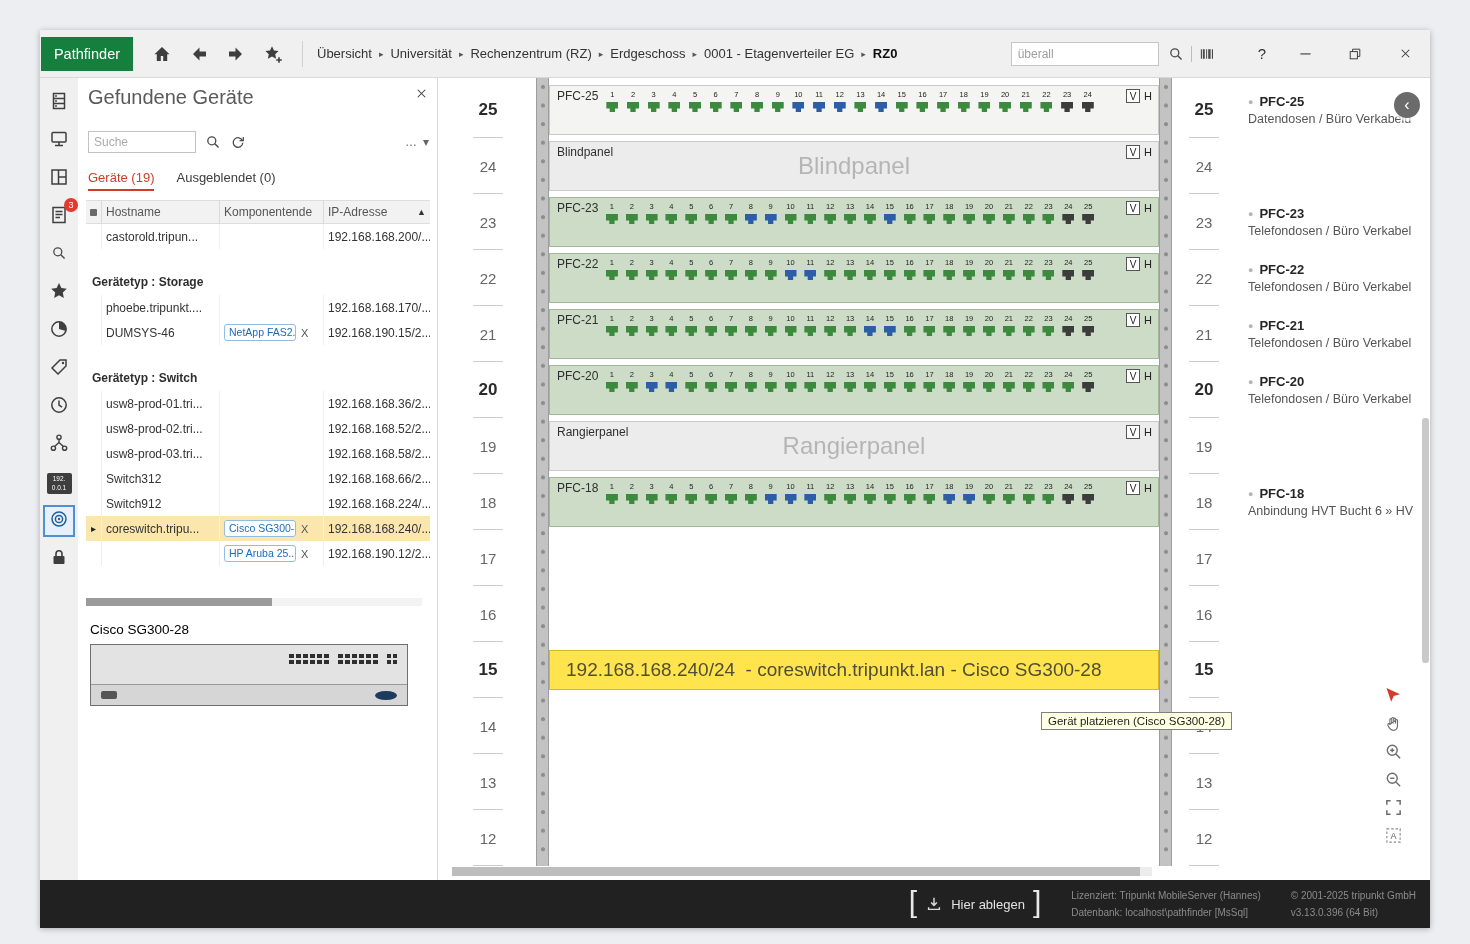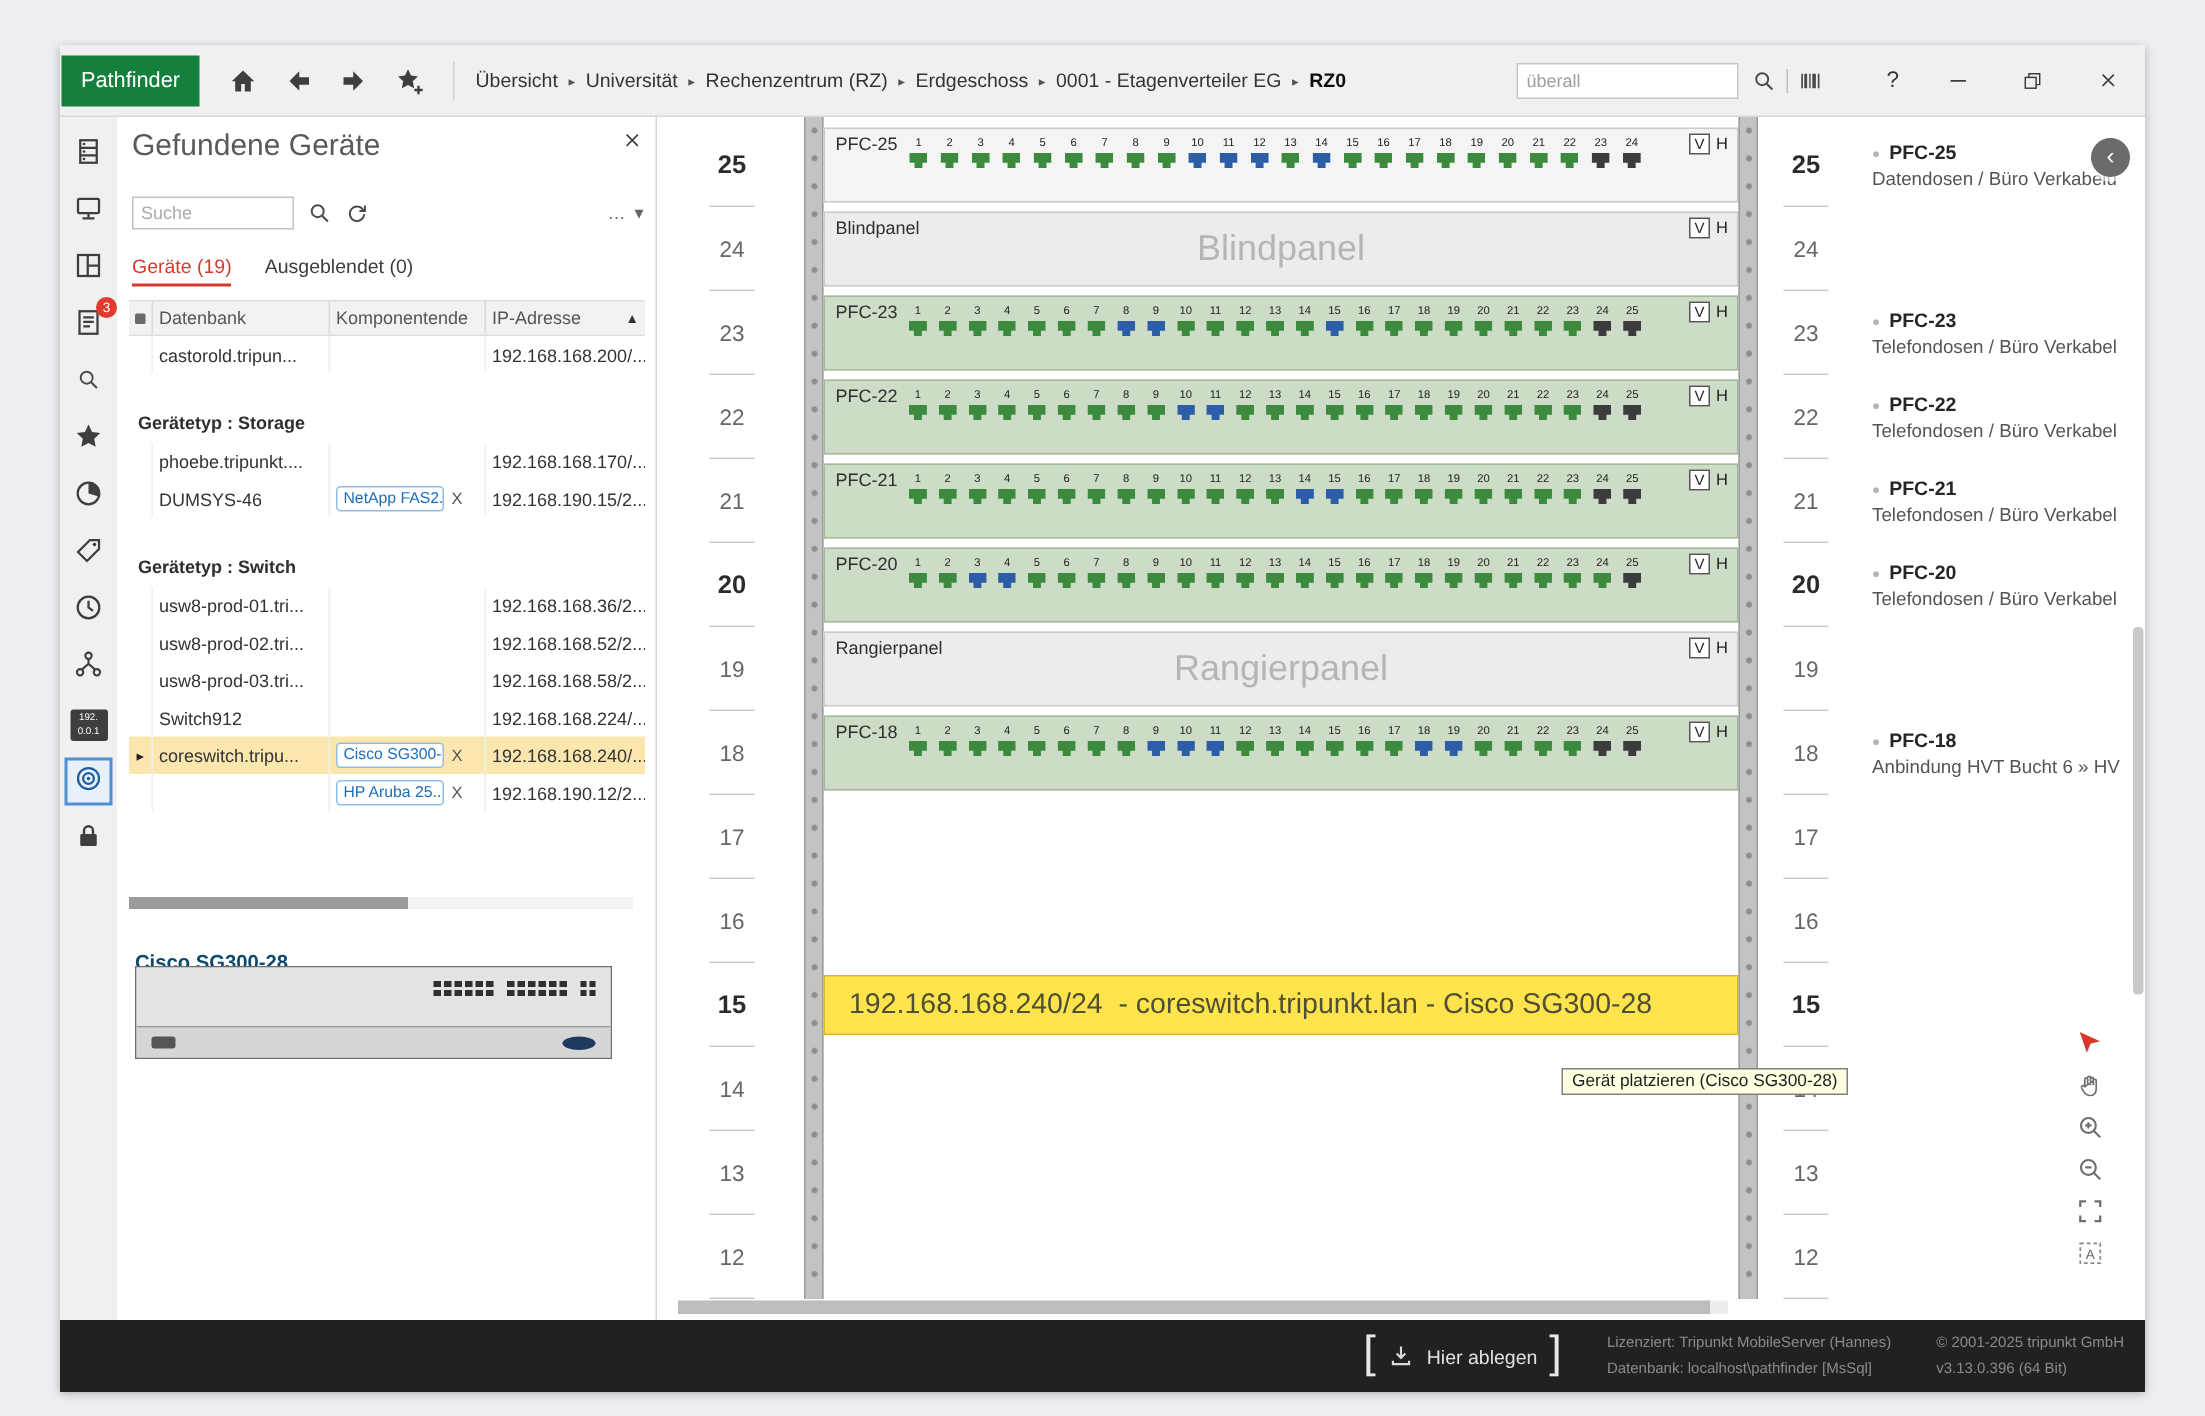--- a/index.html
+++ b/index.html
@@ -59,21 +59,21 @@
   .t-row .c3{border-right:none}
   .t-row.sel{background:#fbe7ad}
   .t-group{height:46px;display:flex;align-items:flex-end;padding:0 0 6px 6px;font-weight:bold;color:#2e2e2e}
   .hdr-pin{width:7px;height:7px;background:#6a6a6a;border-radius:1px}
   .sort{margin-left:auto;font-size:9px;color:#333}
   .exp{font-size:10px;color:#222}
   .chip{border:1px solid #93bce2;color:#1a6dbb;border-radius:3px;font-size:10.5px;padding:0 4px;line-height:15px;max-width:72px;overflow:hidden;white-space:nowrap;background:#fff;cursor:pointer}
   .chip-x{color:#555;font-size:11px;margin-left:5px;cursor:pointer}
   .dp-hscroll{position:absolute;left:8px;top:520px;width:336px;height:8px;background:#f3f3f3}
   .dp-hscroll .thumb{width:186px;height:8px;background:#9b9b9b}
-  .dp-preview-title{position:absolute;left:12px;top:556px;font-weight:bold;font-size:13.5px;color:#0c4a6e}
+  .dp-preview-title{position:absolute;left:12px;top:544px;font-weight:normal;font-size:13.5px;color:#000000}
   .dp-preview{position:absolute;left:12px;top:566px;width:318px;height:62px}
   .sw{width:100%;height:100%;border:1px solid #6f6f6f;background:#e9e9e9;display:flex;flex-direction:column}
   .sw-top{flex:1;position:relative;border-bottom:1px solid #9a9a9a;background:#e3e3e3}
   .sw-ports{position:absolute;right:10px;top:9px;display:flex;gap:9px;align-items:flex-start}
   .pgrp{display:grid;grid-template-columns:repeat(6,5px);grid-auto-rows:4px;gap:2px}
   .pgrp.small{grid-template-columns:repeat(2,4px)}
   .pgrp i{background:#2f2f2f;display:block}
   .sw-bottom{flex:0 0 20px;background:#d6d6d6;display:flex;align-items:center;justify-content:space-between;padding:0 10px}
   .sw-conn{width:16px;height:8px;background:#555;border-radius:2px}
   .sw-oval{width:22px;height:9px;background:#1d3a5f;border-radius:50%}
@@ -342,21 +342,21 @@
         </div>
         <div class="dp-tabs" id="dp-tabs">
             <div class="dp-tab active">Geräte (19)</div>
             <div class="dp-tab">Ausgeblendet (0)</div>
           </div>
         <div class="dp-table" id="dp-table">
             <div class="t-hdr">
               <div class="t-cell c0">
                 <span class="hdr-pin"></span>
               </div>
-              <div class="t-cell c1">Datenbank</div>
+              <div class="t-cell c1">Hostname</div>
               <div class="t-cell c2">Komponentende</div>
               <div class="t-cell c3">
                 <span>IP-Adresse</span>
                 <span class="sort">▲</span>
               </div>
             </div>
             <div class="t-row">
               <div class="t-cell c0"></div>
               <div class="t-cell c1">castorold.tripun...</div>
               <div class="t-cell c2"></div>
@@ -389,20 +389,26 @@
               <div class="t-cell c0"></div>
               <div class="t-cell c1">usw8-prod-02.tri...</div>
               <div class="t-cell c2"></div>
               <div class="t-cell c3">192.168.168.52/2...</div>
             </div>
             <div class="t-row">
               <div class="t-cell c0"></div>
               <div class="t-cell c1">usw8-prod-03.tri...</div>
               <div class="t-cell c2"></div>
               <div class="t-cell c3">192.168.168.58/2...</div>
+            </div>
+            <div class="t-row">
+              <div class="t-cell c0"></div>
+              <div class="t-cell c1">Switch312</div>
+              <div class="t-cell c2"></div>
+              <div class="t-cell c3">192.168.168.66/2...</div>
             </div>
             <div class="t-row">
               <div class="t-cell c0"></div>
               <div class="t-cell c1">Switch912</div>
               <div class="t-cell c2"></div>
               <div class="t-cell c3">192.168.168.224/...</div>
             </div>
             <div class="t-row sel">
               <div class="t-cell c0">
                 <span class="exp">▸</span>

